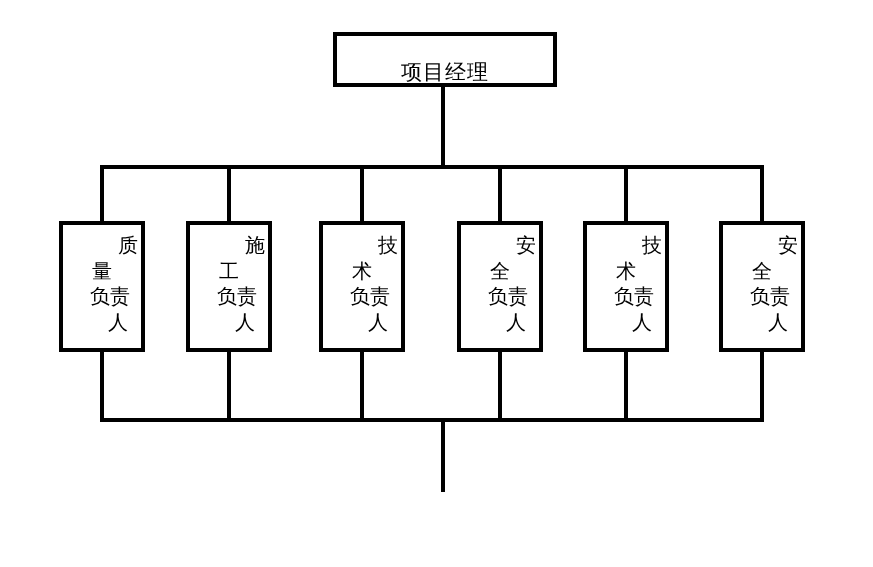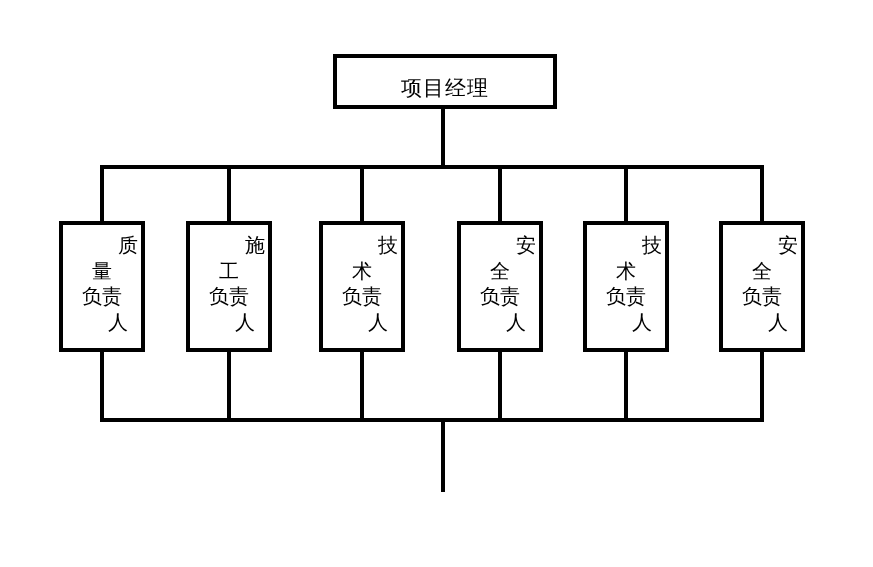--- a/index.html
+++ b/index.html
@@ -20,23 +20,22 @@
   
   .node-box {
     position: absolute;
     box-sizing: border-box;
     border: 4px solid #000000;
     background: #ffffff;
     z-index: 3;
   }
   .node-box.wide {
     display: flex;
-    align-items: center;
+    align-items: flex-end;
     justify-content: center;
-    margin-top: 22px;
   }
   .wide-label {
     font-size: 21px;
     line-height: 1;
     color: #000000;
     letter-spacing: 1px;
     white-space: nowrap;
     margin-top: 14px;
   }
   
@@ -52,21 +51,21 @@
     font-size: 20px;
     line-height: 1.28;
   }
   .stack .row {
     display: block;
     width: 100%;
     white-space: nowrap;
   }
   .stack .row.r1 { text-align: center; padding-left: 26px; }
   .stack .row.r2 { text-align: center; padding-right: 28px; }
-  .stack .row.r3 { text-align: center; padding-left: 0; }
+  .stack .row.r3 { text-align: center; padding-left: 8px; }
   .stack .row.r4 { text-align: center; padding-left: 16px; }
 
   
   .hline {
     position: absolute;
     height: 4px;
     background: #000000;
     z-index: 1;
   }
   .vline {

